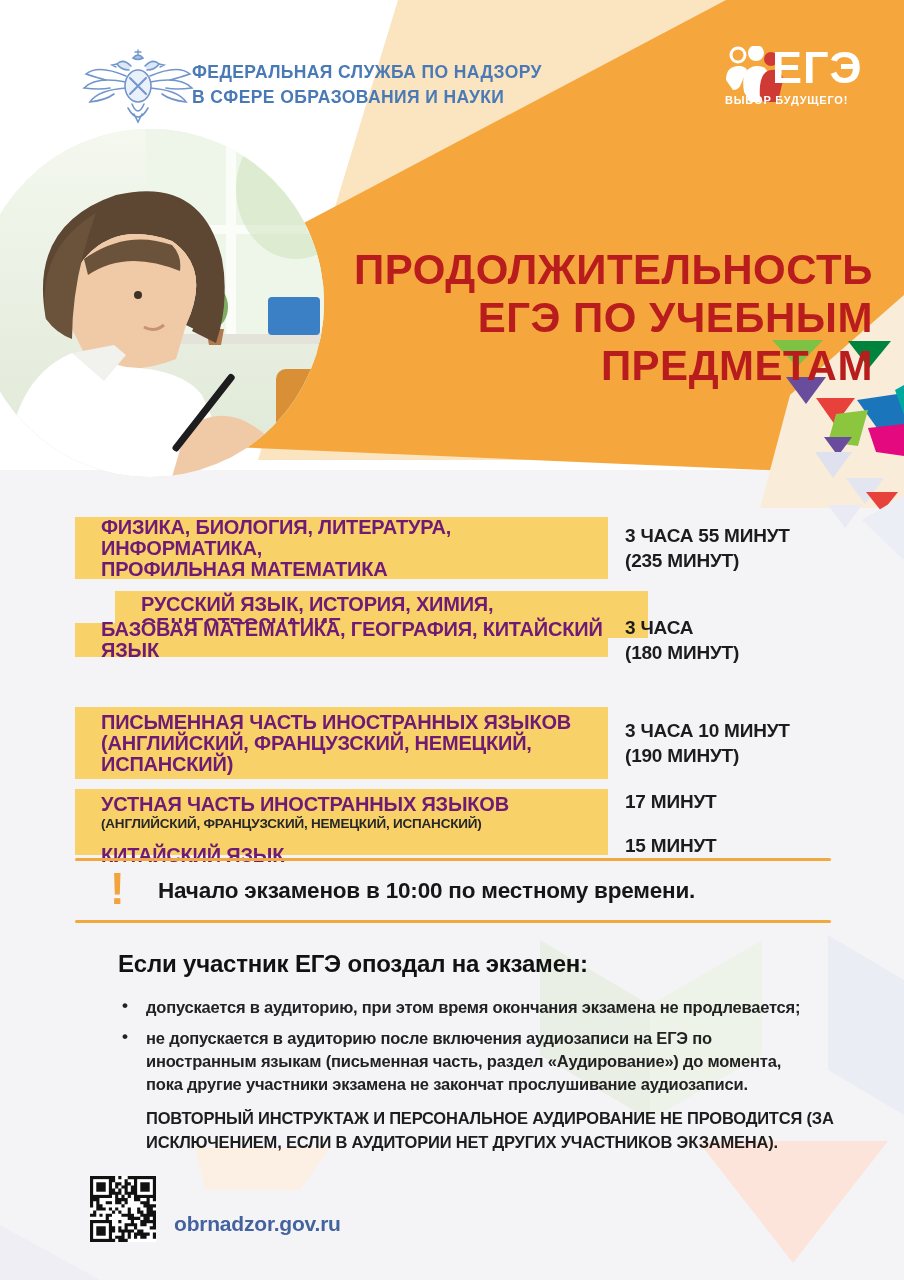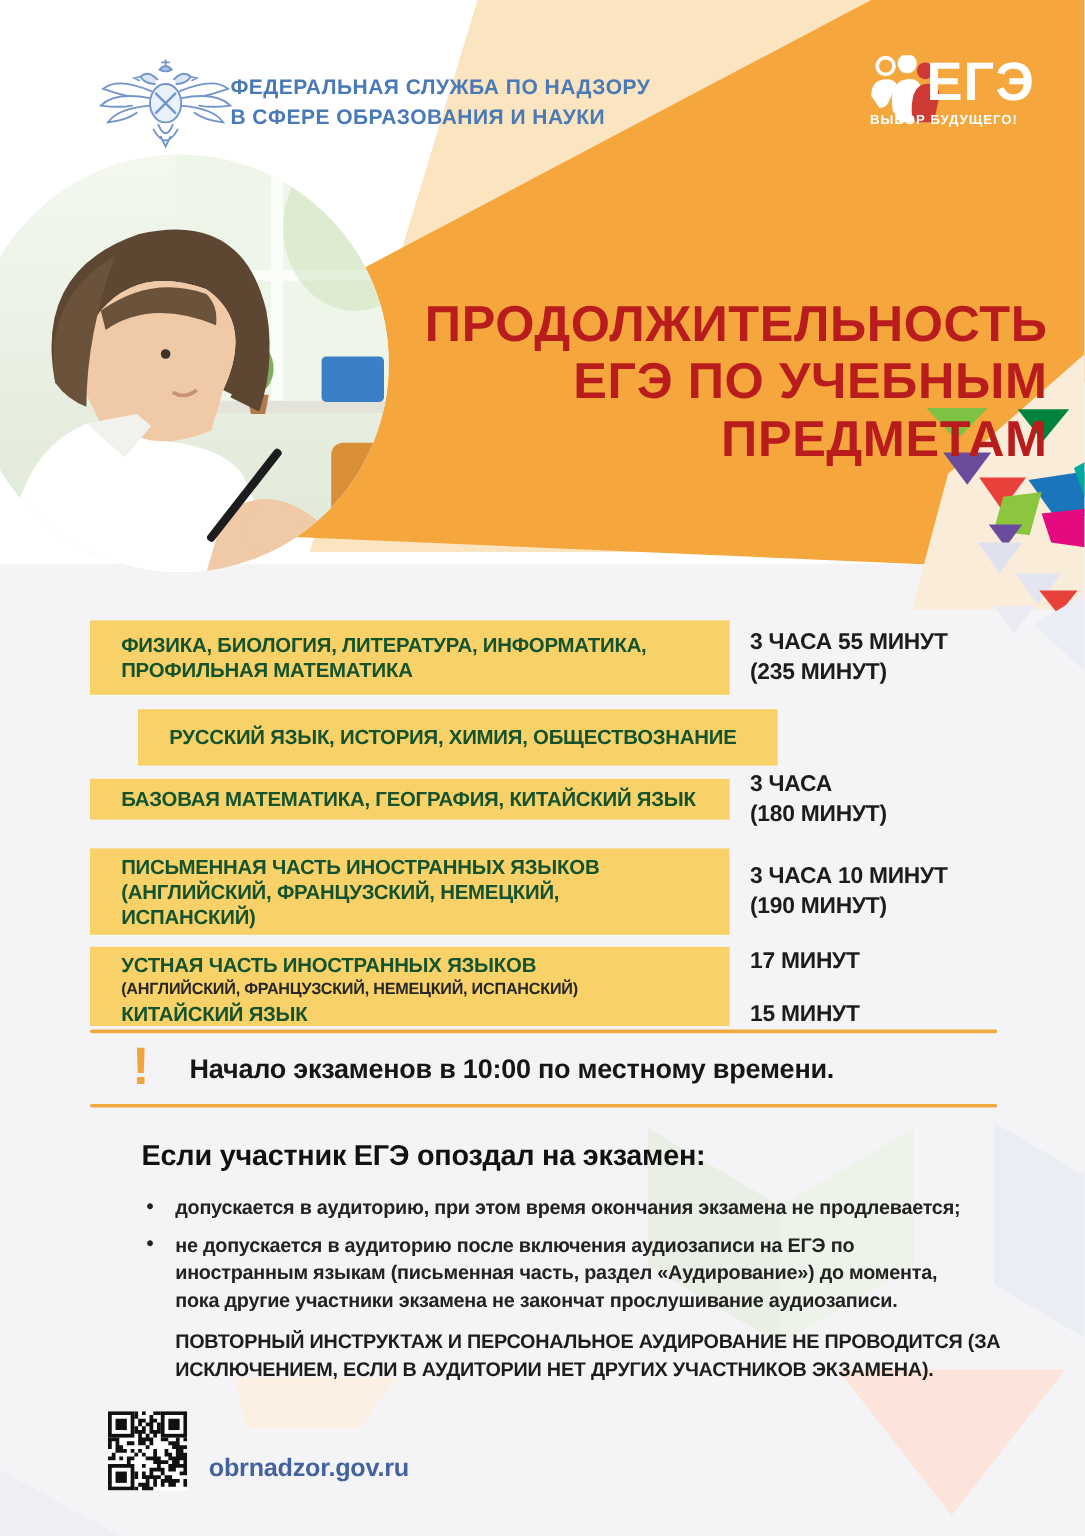--- a/index.html
+++ b/index.html
@@ -39,21 +39,21 @@
   
   .photo-circle{position:absolute;left:-24px;top:129px;width:348px;height:348px;border-radius:50%;
     overflow:hidden;background:#e7eedf;}
   .hero-title{position:absolute;left:354px;top:246px;color:#b91c1c;font-size:42px;font-weight:800;
     line-height:48px;letter-spacing:.5px;white-space:pre-line;text-align:right;}
   .deco-tri{position:absolute;left:740px;top:290px;}
   
   .t-row{position:absolute;left:75px;width:760px;}
   .t-box{position:absolute;left:0;top:0;bottom:0;width:533px;background:#f8d268;
     display:flex;align-items:center;padding:0 0 0 26px;box-sizing:border-box;}
-  .t-subj{font-size:17px;font-weight:800;color:#14532d;line-height:21px;letter-spacing:-.2px;white-space:pre-line;}
+  .t-subj{font-size:20px;font-weight:800;color:#701a75;line-height:21px;letter-spacing:-.2px;white-space:pre-line;}
   .t-subj-small{font-size:13.5px;font-weight:800;color:#272727;line-height:17px;letter-spacing:-.2px;}
   .t-time{position:absolute;left:550px;top:0;bottom:0;display:flex;align-items:center;
     font-size:19px;font-weight:800;color:#1c1c1c;line-height:25px;white-space:pre-line;letter-spacing:-.2px;}
   .t-time-abs{position:absolute;left:550px;font-size:19px;font-weight:800;color:#1c1c1c;letter-spacing:-.2px;}
   .divider{position:absolute;left:75px;width:756px;height:3px;background:#efa93f;border-radius:2px;}
   
   .notice-mark{position:absolute;left:110px;top:864px;color:#f2a33c;font-size:44px;font-weight:800;line-height:50px;}
   .notice-text{position:absolute;left:158px;top:878px;color:#161616;font-size:22.5px;font-weight:800;letter-spacing:-.2px;}
   
   .late-head{position:absolute;left:118px;top:950px;color:#111;font-size:24px;font-weight:800;letter-spacing:-.2px;}
@@ -191,21 +191,21 @@
     <div class="t-time">3 ЧАСА 55 МИНУТ
 (235 МИНУТ)</div>
   </div>
 
   <div class="t-row" style="top:591px;height:47px;margin-left:40px;">
     <div class="t-box">
       <div class="t-subj">РУССКИЙ ЯЗЫК, ИСТОРИЯ, ХИМИЯ, ОБЩЕСТВОЗНАНИЕ</div>
     </div>
   </div>
 
-  <div class="t-row" style="top:649px;height:34px;">
+  <div class="t-row" style="top:623px;height:34px;">
     <div class="t-box">
       <div class="t-subj">БАЗОВАЯ МАТЕМАТИКА, ГЕОГРАФИЯ, КИТАЙСКИЙ ЯЗЫК</div>
     </div>
     <div class="t-time">3 ЧАСА
 (180 МИНУТ)</div>
   </div>
 
   <div class="t-row" style="top:707px;height:72px;padding-left:12px;">
     <div class="t-box">
       <div class="t-subj">ПИСЬМЕННАЯ ЧАСТЬ ИНОСТРАННЫХ ЯЗЫКОВ
@@ -213,21 +213,21 @@
 ИСПАНСКИЙ)</div>
     </div>
     <div class="t-time">3 ЧАСА 10 МИНУТ
 (190 МИНУТ)</div>
   </div>
 
   <div class="t-row" style="top:789px;height:66px;">
     <div class="t-box" style="display:block;padding-top:5px;">
       <div class="t-subj">УСТНАЯ ЧАСТЬ ИНОСТРАННЫХ ЯЗЫКОВ</div>
       <div class="t-subj-small">(АНГЛИЙСКИЙ, ФРАНЦУЗСКИЙ, НЕМЕЦКИЙ, ИСПАНСКИЙ)</div>
-      <div class="t-subj" style="margin-top:3px;">КИТАЙСКИЙ ЯЗЫК</div>
+      <div class="t-subj" style="margin-top:13px;">КИТАЙСКИЙ ЯЗЫК</div>
     </div>
     <div class="t-time-abs" style="top:2px;text-align:right;">17 МИНУТ</div>
     <div class="t-time-abs" style="top:46px;">15 МИНУТ</div>
   </div>
 
   <div class="divider" style="top:858px;"></div>
   <div class="notice-mark">!</div>
   <div class="notice-text">Начало экзаменов в 10:00 по местному времени.</div>
   <div class="divider" style="top:920px;"></div>
 

